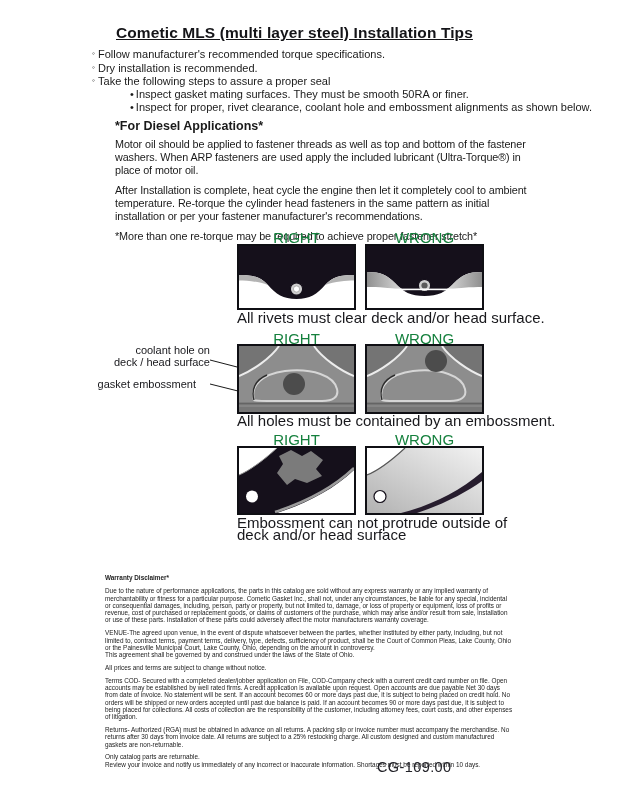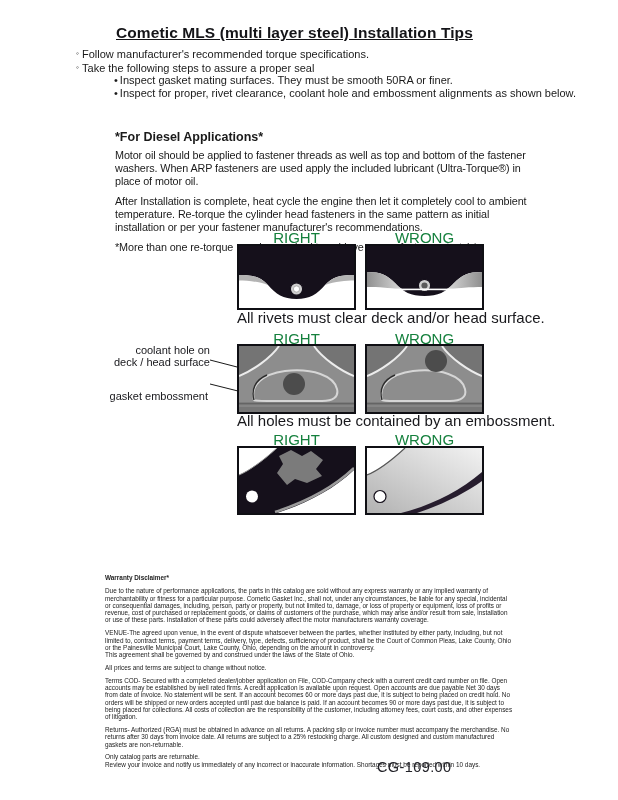--- a/index.html
+++ b/index.html
@@ -5,26 +5,26 @@
   html,body { margin:0; padding:0; background:#ffffff; }
   .page {
     position:relative; width:615px; height:800px; background:#ffffff;
     font-family:"Liberation Sans", sans-serif; color:#1a1a1a; overflow:hidden;
   }
   .title {
     position:absolute; left:116px; top:24px;
     font-size:15.5px; font-weight:bold; text-decoration:underline;
     letter-spacing:0.1px; color:#141418;
   }
-  .bullets { position:absolute; left:76px; top:47px; font-size:11px; line-height:13px; }
+  .bullets { position:absolute; left:92px; top:47px; font-size:11px; line-height:13px; }
   .b-line { white-space:nowrap; }
   .m-open { font-size:8.5px; vertical-align:1.5px; padding-right:3px; }
   .sub { margin-left:38px; }
   .m-solid { font-size:11px; padding-right:2px; }
-  .diesel { position:absolute; left:115px; top:131px; width:430px; font-size:10.8px; line-height:13px; letter-spacing:-0.1px; }
+  .diesel { position:absolute; left:115px; top:120px; width:430px; font-size:10.8px; line-height:13px; letter-spacing:-0.1px; }
   .diesel h2 { font-size:12.5px; font-weight:bold; margin:0 0 5px 0; letter-spacing:0; }
   .diesel p { margin:0 12px 7px 0; }
   .flabel { position:absolute; width:119px; text-align:center; font-size:15px; color:#15803d; }
   .panel { position:absolute; width:119px; border:2px solid #0f0f14; box-sizing:border-box; background:#fff; }
   .panel svg { display:block; }
   .caption { position:absolute; font-size:15px; line-height:11.5px; color:#18181c; }
   .callout { position:absolute; font-size:11px; line-height:11.5px; text-align:right; color:#18181c; }
   .callout-lines { position:absolute; left:208px; top:352px; }
   .fine { position:absolute; left:105px; top:574px; width:409px; font-size:6.4px; line-height:7.3px; color:#222; }
   .fine .fh { font-weight:bold; margin:0 0 6px 0; }
@@ -33,20 +33,21 @@
 </style>
 </head>
 <body>
 
 <div class="page">
 
   <div class="title">Cometic MLS (multi layer steel) Installation Tips</div>
 
   <div class="bullets">
     <div class="b-line"><span class="m-open">◦</span><span>Follow manufacturer's recommended torque specifications.</span></div>
+    <div class="b-line"><span class="m-open">◦</span><span>Dry installation is recommended.</span></div>
     <div class="b-line"><span class="m-open">◦</span><span>Take the following steps to assure a proper seal</span></div>
     <div class="b-line sub"><span class="m-solid">•</span><span>Inspect gasket mating surfaces.  They must be smooth 50RA or finer.</span></div>
     <div class="b-line sub"><span class="m-solid">•</span><span>Inspect for proper, rivet clearance, coolant hole and embossment alignments as shown below.</span></div>
   </div>
 
   <div class="diesel">
     <h2>*For Diesel Applications*</h2>
     <p>Motor oil should be applied to fastener threads as well as top and bottom of the fastener washers. When ARP fasteners are used apply the included lubricant (Ultra-Torque®) in place of motor oil.</p>
     <p>After Installation is complete, heat cycle the engine then let it completely cool to ambient temperature. Re-torque the cylinder head fasteners in the same pattern as initial installation or per your fastener manufacturer's recommendations.</p>
     <p>*More than one re-torque may be required to achieve proper fastener stretch*</p>
@@ -90,21 +91,21 @@
 
   <div class="caption" style="left:237px; top:312px;">All rivets must clear deck and/or head surface.</div>
 
   <div class="flabel" style="left:237px; top:330px;">RIGHT</div>
   <div class="flabel" style="left:365px; top:330px;">WRONG</div>
 
   <div class="callout" style="left:110px; top:345px; width:100px;">
     <div>coolant hole on</div>
     <div>deck / head surface</div>
   </div>
-  <div class="callout" style="left:108px; top:379px; width:100px;margin-top:12px;">gasket embossment</div>
+  <div class="callout" style="left:96px; top:379px; width:100px;">gasket embossment</div>
 
   <svg class="callout-lines" width="92" height="48" viewBox="0 0 92 48">
     <line x1="2" y1="8" x2="87" y2="30" stroke="#1a1a1a" stroke-width="1"></line>
     <line x1="2" y1="32" x2="50" y2="44" stroke="#1a1a1a" stroke-width="1"></line>
   </svg>
 
   <div class="panel" style="left:237px; top:344px; height:70px;">
     <svg width="115" height="66" viewBox="0 0 115 66">
       <rect width="115" height="66" fill="#8d8d8d"></rect>
       <path d="M0,0 H40 C32,12 13,25 0,30 Z" fill="#747474"></path>
@@ -162,20 +163,21 @@
         </linearGradient>
       </defs>
       <rect width="115" height="65" fill="url(#g3)"></rect>
       <path d="M0,0 H38 C25,12 10,23 0,27 Z" fill="#ffffff"></path>
       <path d="M38,0 C25,12 10,23 0,27" stroke="#555555" stroke-width="1.2" fill="none"></path>
       <path d="M115,24 C92,44 62,58 34,65 L50,65 C75,57 100,44 115,33 Z" fill="#271d2e"></path>
       <circle cx="13" cy="48.5" r="6" fill="#ffffff" stroke="#15101b" stroke-width="1.2"></circle>
     </svg>
   </div>
 
+  <div class="caption" style="left:237px; top:517px; width:300px;">Embossment can not protrude outside of deck and/or head surface</div>
 
   <div class="fine">
     <div class="fh">Warranty Disclaimer*</div>
     <p>Due to the nature of performance applications, the parts in this catalog are sold without any express warranty or any implied warranty of merchantability or fitness for a particular purpose.  Cometic Gasket Inc., shall not, under any circumstances, be liable for any special, incidental or consequential damages, including, person, party or property, but not limited to, damage, or loss of property or equipment, loss of profits or revenue, cost of purchased or replacement goods, or claims of customers of the purchase, which may arise and/or result from sale, installation or use of these parts.  Installation of these parts could adversely affect the motor manufacturers warranty coverage.</p>
     <p>
       <span style="display:block">VENUE-The agreed upon venue, in the event of dispute whatsoever between the parties, whether instituted by either party, including, but not limited to, contract terms, payment terms, delivery, type, defects, sufficiency of product, shall be the Court of Common Pleas, Lake County, Ohio or the Painesville Municipal Court, Lake County, Ohio, depending on the amount in controversy.</span>
       <span style="display:block">This agreement shall be governed by and construed under the laws of the State of Ohio.</span>
     </p>
     <p>All prices and terms are subject to change without notice.</p>
     <p>Terms COD- Secured with a completed dealer/jobber application on File, COD-Company check with a current credit card number on file.  Open accounts may be established by well rated firms.  A credit application is available upon request.  Open accounts are due payable Net 30 days from date of invoice.  No statement will be sent.  If an account becomes 60 or more days past due, it is subject to being placed on credit hold.  No orders will be shipped or new orders accepted until past due balance is paid.  If an account becomes 90 or more days past due, it is subject to being placed for collections.  All costs of collection are the responsibility of the customer, including attorney fees, court costs, and other expenses of litigation.</p>

